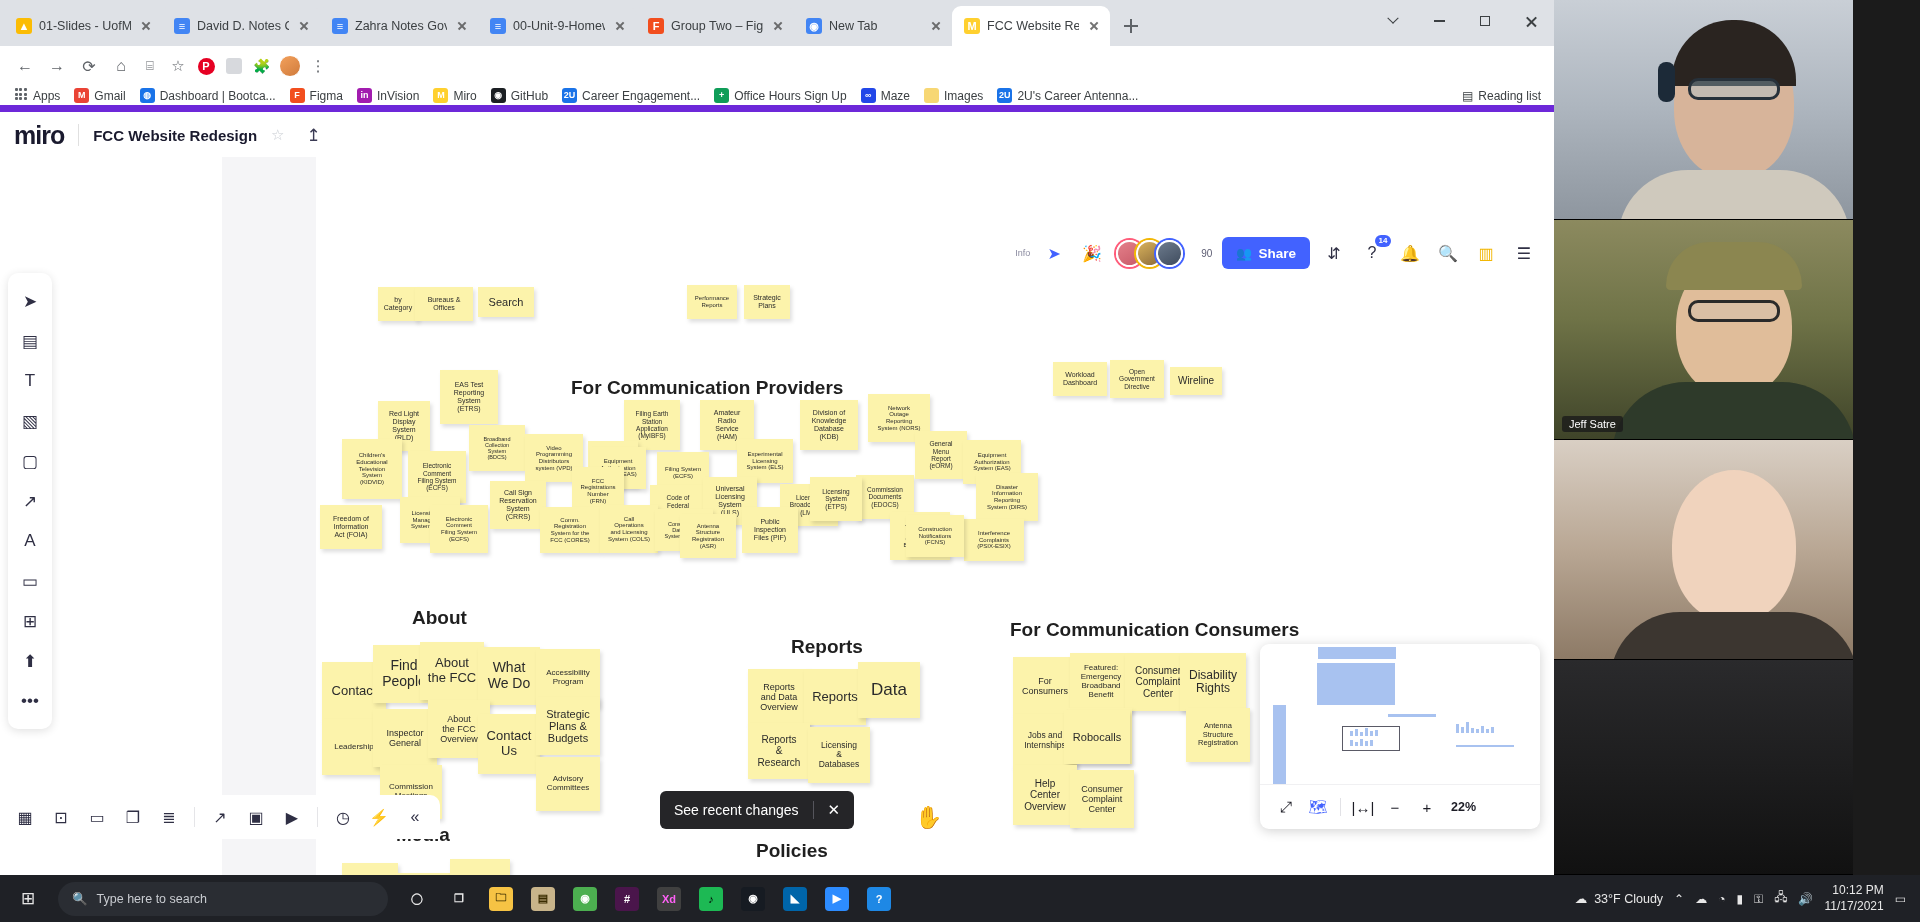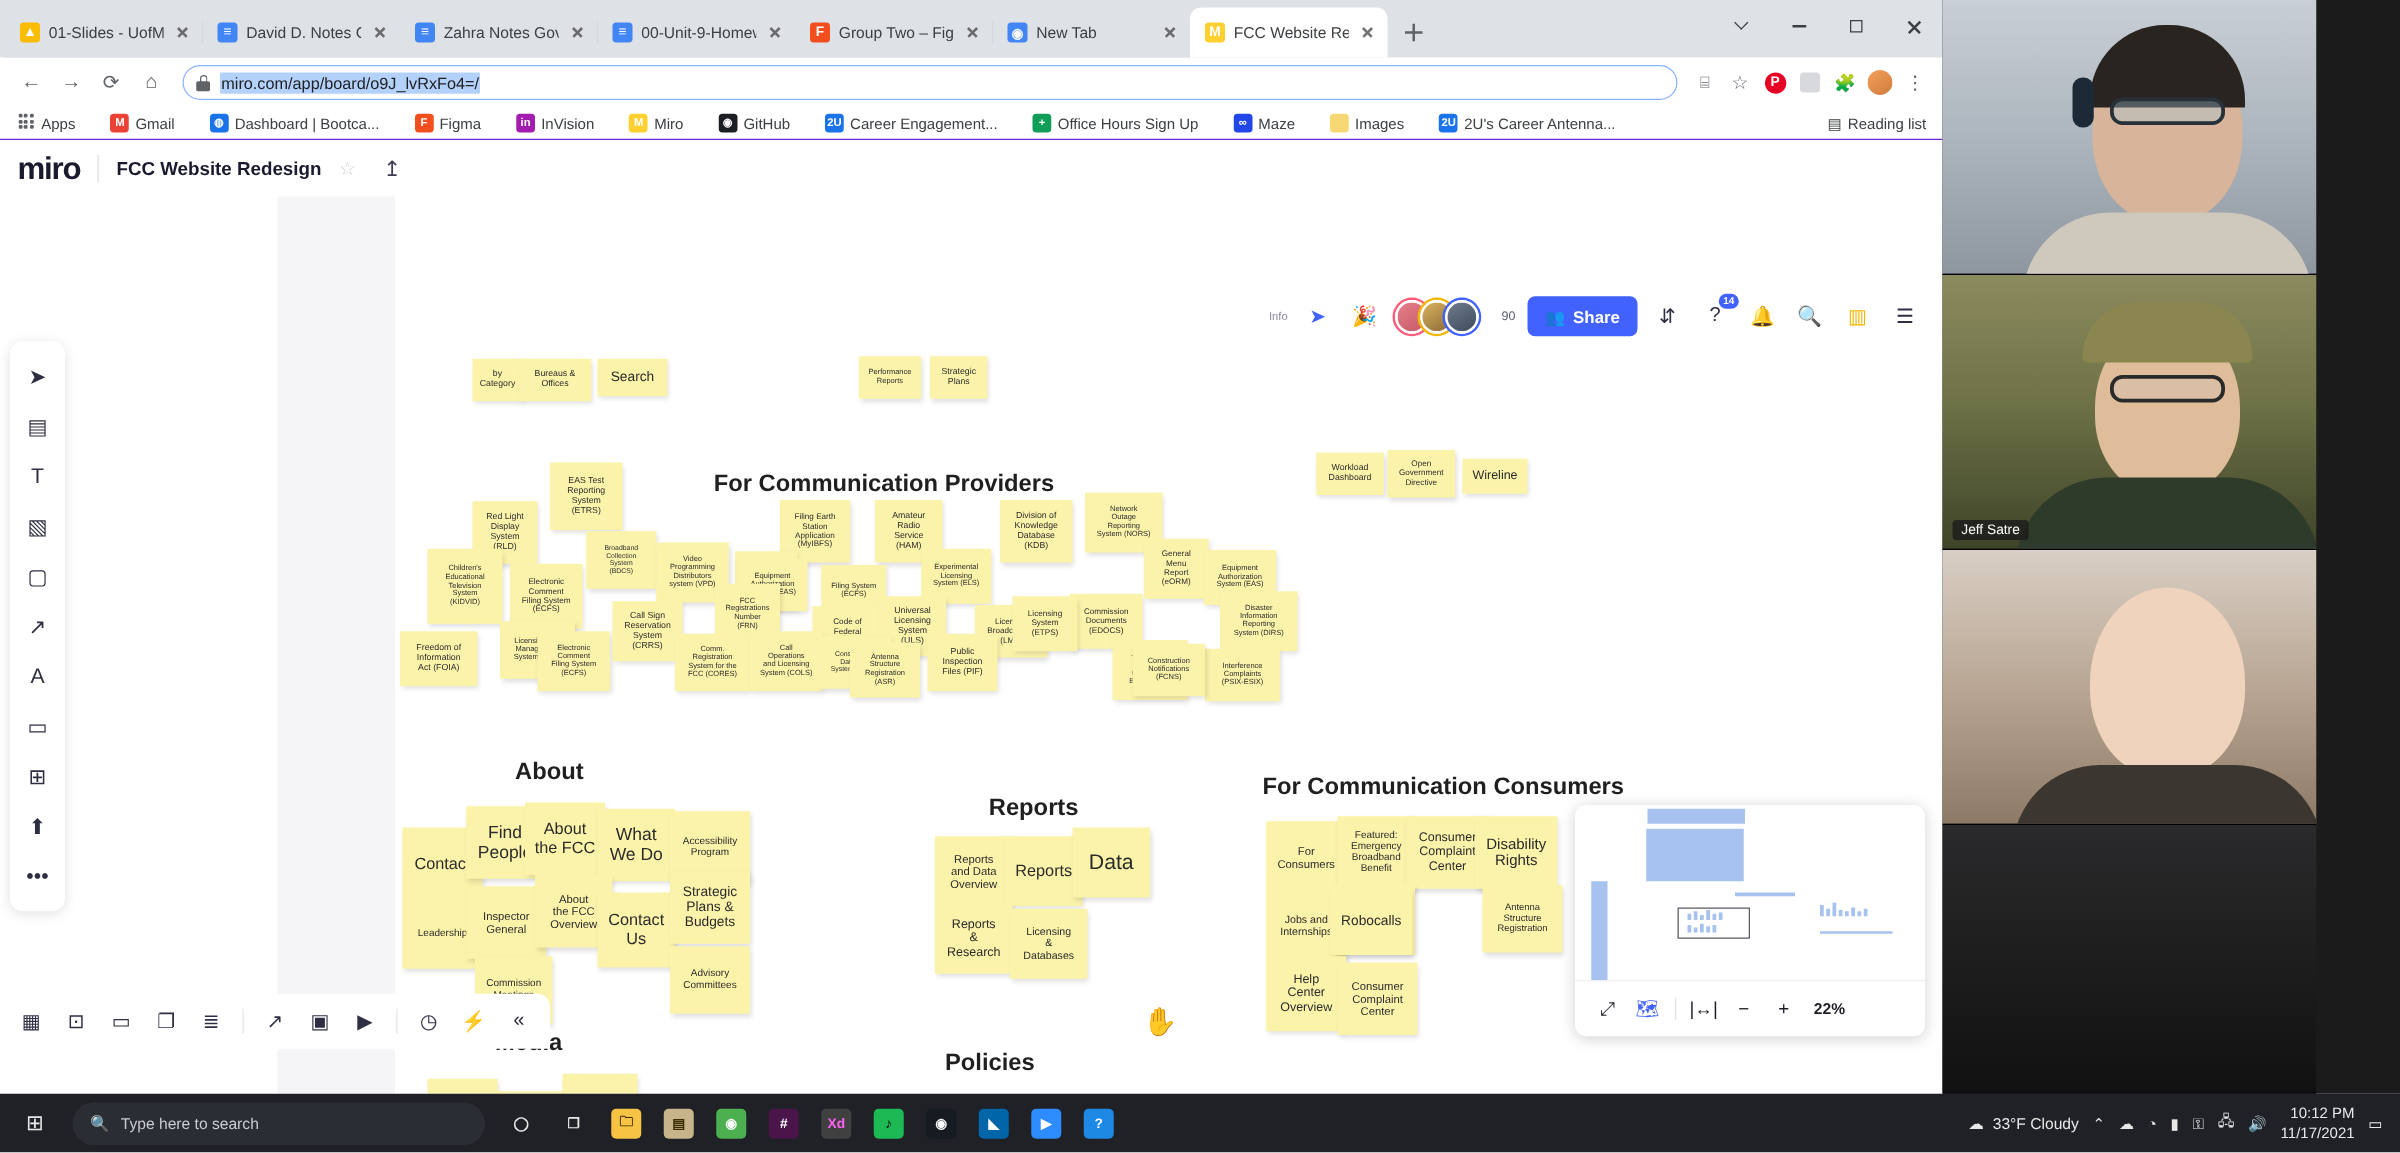--- a/index.html
+++ b/index.html
@@ -43,22 +43,22 @@
   .lock{width:11px;height:13px;position:relative;flex:0 0 11px;}
   .lock .body{position:absolute;bottom:0;left:0;width:11px;height:8px;background:#5f6368;border-radius:1.5px;}
   .lock .shk{position:absolute;top:0;left:2.5px;width:6px;height:6px;border:1.6px solid #5f6368;border-bottom:none;border-radius:3px 3px 0 0;}
   .urltext{font-size:13px;color:#202124;background:#b3d1fb;padding:1px 1px;border-radius:1px;}
   .omniicons{display:flex;align-items:center;gap:4px;}
   .oi{width:24px;height:24px;display:flex;align-items:center;justify-content:center;}
   .bmstar{color:#5f6368;font-size:15px;}
   .profilepic{width:22px;height:22px;border-radius:50%;background:linear-gradient(145deg,#f3a15c,#d07b3c);border:1.5px solid #fff;}
 
   
-  .bookmarks{height:26px;background:#fff;border-bottom:1px solid #6d28d9;display:flex;
-             padding:0 7px;gap:16px;font-size:12px;color:#3c4043;}
+  .bookmarks{height:26px;background:#fff;border-bottom:7px solid #6d28d9;display:flex;
+             padding:0 7px;gap:2px;font-size:12px;color:#3c4043;}
   .bm{display:flex;align-items:center;gap:5px;padding:2px 6px;border-radius:4px;white-space:nowrap;}
   .bmico{width:15px;height:15px;flex:0 0 15px;border-radius:3px;display:flex;align-items:center;justify-content:center;
          font-size:9px;color:#fff;font-weight:bold;line-height:1;}
   .bmapps{display:grid;grid-template-columns:repeat(3,3px);grid-template-rows:repeat(3,3px);gap:1.5px;}
   .bmapps i{width:3px;height:3px;background:#5f6368;border-radius:1px;display:block;}
   .readinglist{margin-left:auto;display:flex;align-items:center;gap:5px;padding-right:6px;}
 
   
   .miro{position:absolute;left:0;top:113px;right:0;bottom:0;background:#fff;overflow:hidden;}
   .mirohead{height:44px;display:flex;align-items:center;padding:0 14px;gap:14px;position:relative;z-index:30;}
@@ -209,27 +209,20 @@
             <span class="cl"></span>
           </div>
       </div>
     </div>
 
     <div class="omnirow">
       <div class="navbtn">←</div>
       <div class="navbtn">→</div>
       <div class="navbtn">⟳</div>
       <div class="navbtn">⌂</div>
-      <div class="omnibox">
-        <span class="lock">
-            <span class="shk"></span>
-            <span class="body"></span>
-          </span>
-        <span class="urltext">miro.com/app/board/o9J_lvRxFo4=/</span>
-      </div>
       <div class="omniicons">
         <div class="oi" style="font-size:13px;color:#5f6368;">⌸</div>
         <div class="oi bmstar">☆</div>
         <div class="oi">
             <span style="width:17px;height:17px;border-radius:50%;background:#e60023;color:#fff;font-size:11px;font-weight:700;display:flex;align-items:center;justify-content:center;">P</span>
           </div>
         <div class="oi">
             <span style="width:16px;height:16px;border-radius:3px;background:#d7d9dd;"></span>
           </div>
         <div class="oi" style="color:#5f6368;font-size:14px;">🧩</div>
@@ -587,20 +580,25 @@
           <span class="bdiv"></span>
           <div class="btool">↗</div>
           <div class="btool">▣</div>
           <div class="btool">▶</div>
           <span class="bdiv"></span>
           <div class="btool">◷</div>
           <div class="btool">⚡</div>
           <div class="btool">«</div>
         </div>
 
+      <div class="toast">
+        <span>See recent changes</span>
+        <span class="tdiv"></span>
+        <span class="tclose">✕</span>
+      </div>
 
       <div class="minimap">
         <div class="mmview">
           <span class="mmblock" style="left:58px;top:3px;width:78px;height:12px;"></span>
           <span class="mmblock" style="left:57px;top:19px;width:78px;height:42px;"></span>
           <span class="mmblock" style="left:13px;top:61px;width:13px;height:98px;"></span>
           <span class="mmblock" style="left:128px;top:70px;width:48px;height:3px;"></span>
           <span class="mmframe" style="left:82px;top:82px;width:58px;height:25px;"></span>
           <span class="mmbar" style="left:90px;top:84px;">
             <i style="height:5px"></i>

